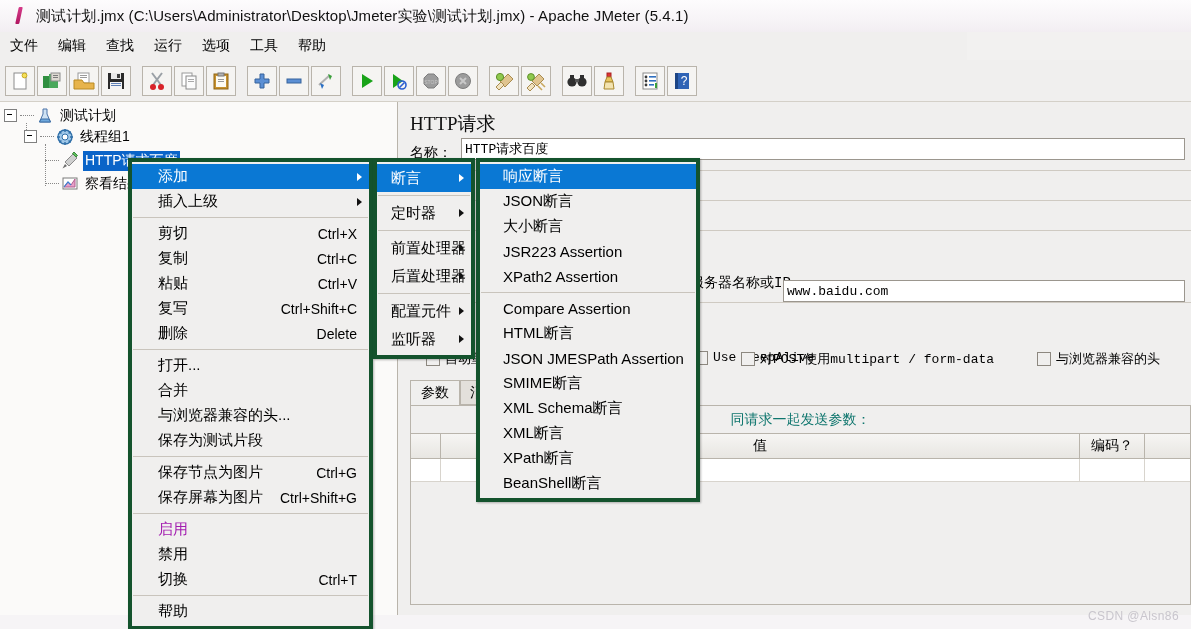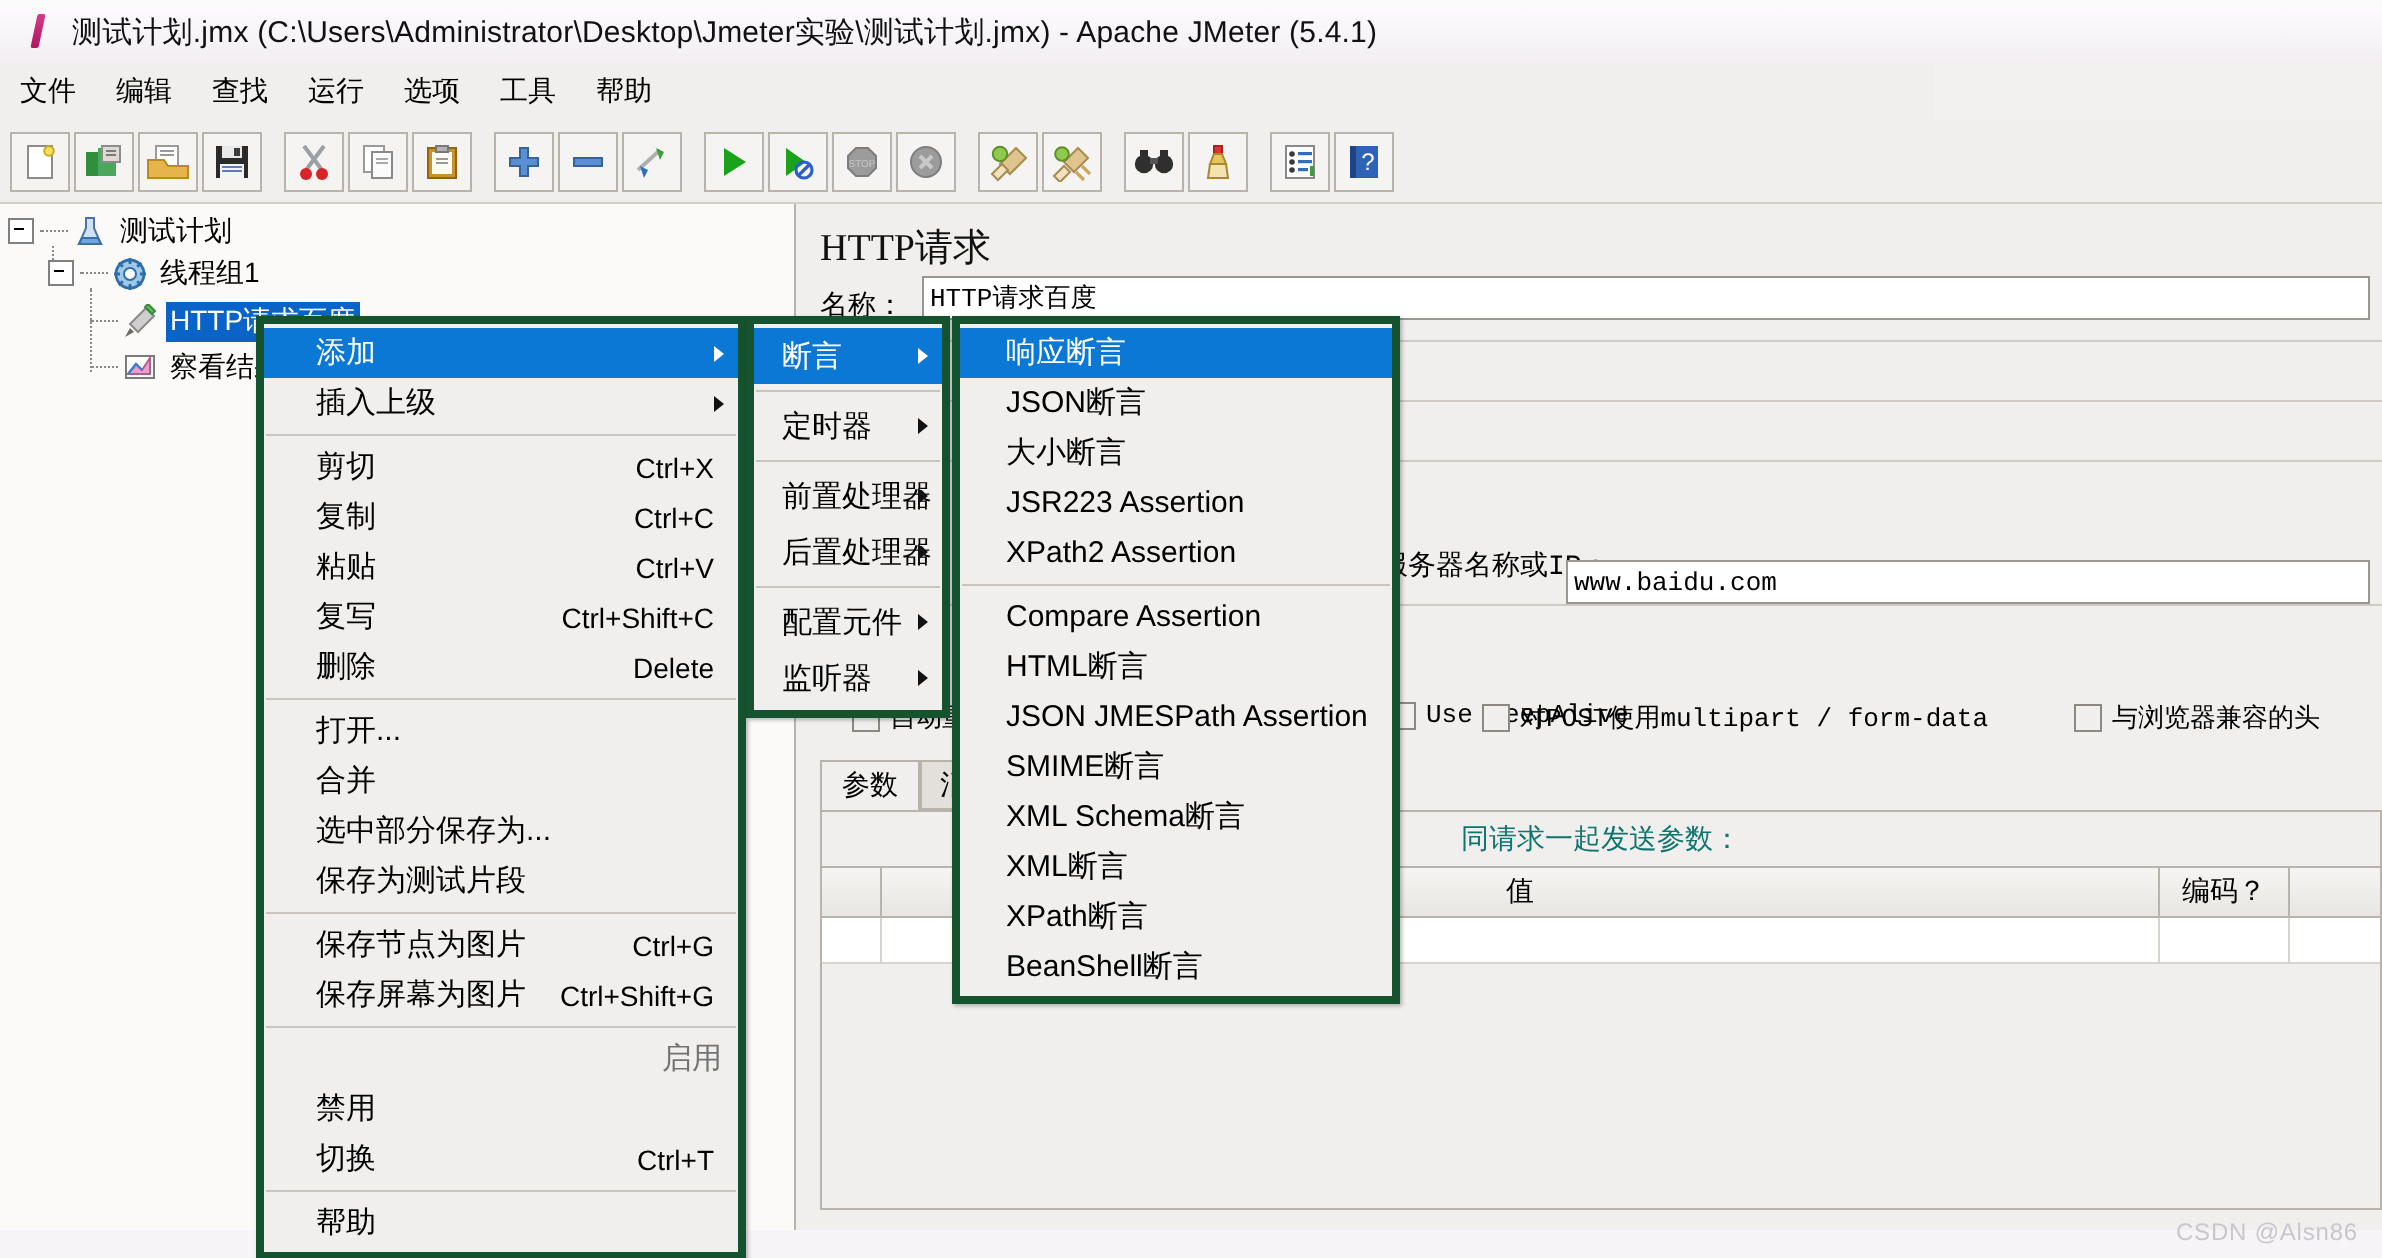--- a/index.html
+++ b/index.html
@@ -102,21 +102,21 @@
   .menu{
     position:absolute;background:#f0efee;border:4px solid #14532d;
     box-shadow:1px 1px 2px rgba(0,0,0,.28);box-sizing:border-box;z-index:60;
     padding:2px 0;
   }
   .menu .item{
     height:24px;display:flex;align-items:center;position:relative;
     font-size:15px;color:#000;padding-left:25px;padding-right:8px;white-space:nowrap;cursor:default;
   }
   .menu .item.hl{background:#0a78d4;color:#fff;}
-  .menu .item.dis{color:#737373;justify-content:flex-end;}
+  .menu .item.dis{color:#a21caf;}
   .menu .item .accel{position:absolute;right:10px;font-family:"Liberation Sans",sans-serif;font-size:14px;}
   .menu .item .arrow{
     position:absolute;right:7px;width:0;height:0;
     border-left:5px solid #111;border-top:4px solid transparent;border-bottom:4px solid transparent;
   }
   .menu .item.hl .arrow{border-left-color:#fff;}
   .menu .sep{height:1px;background:#c9c4bc;margin:3px 1px;}
   #ctxmenu{left:128px;top:158px;width:245px;}
   #ctxmenu .item{height:25px;padding-left:26px;font-size:15px;}
   #ctxmenu .item .accel{right:12px;}
@@ -449,21 +449,21 @@
     <span class="accel">Delete</span>
   </div>
   <div class="sep"></div>
   <div class="item">
     <span>打开...</span>
   </div>
   <div class="item">
     <span>合并</span>
   </div>
   <div class="item">
-    <span>选中部分保存为...</span>
+    <span>与浏览器兼容的头...</span>
   </div>
   <div class="item">
     <span>保存为测试片段</span>
   </div>
   <div class="sep"></div>
   <div class="item">
     <span>保存节点为图片</span>
     <span class="accel">Ctrl+G</span>
   </div>
   <div class="item">

